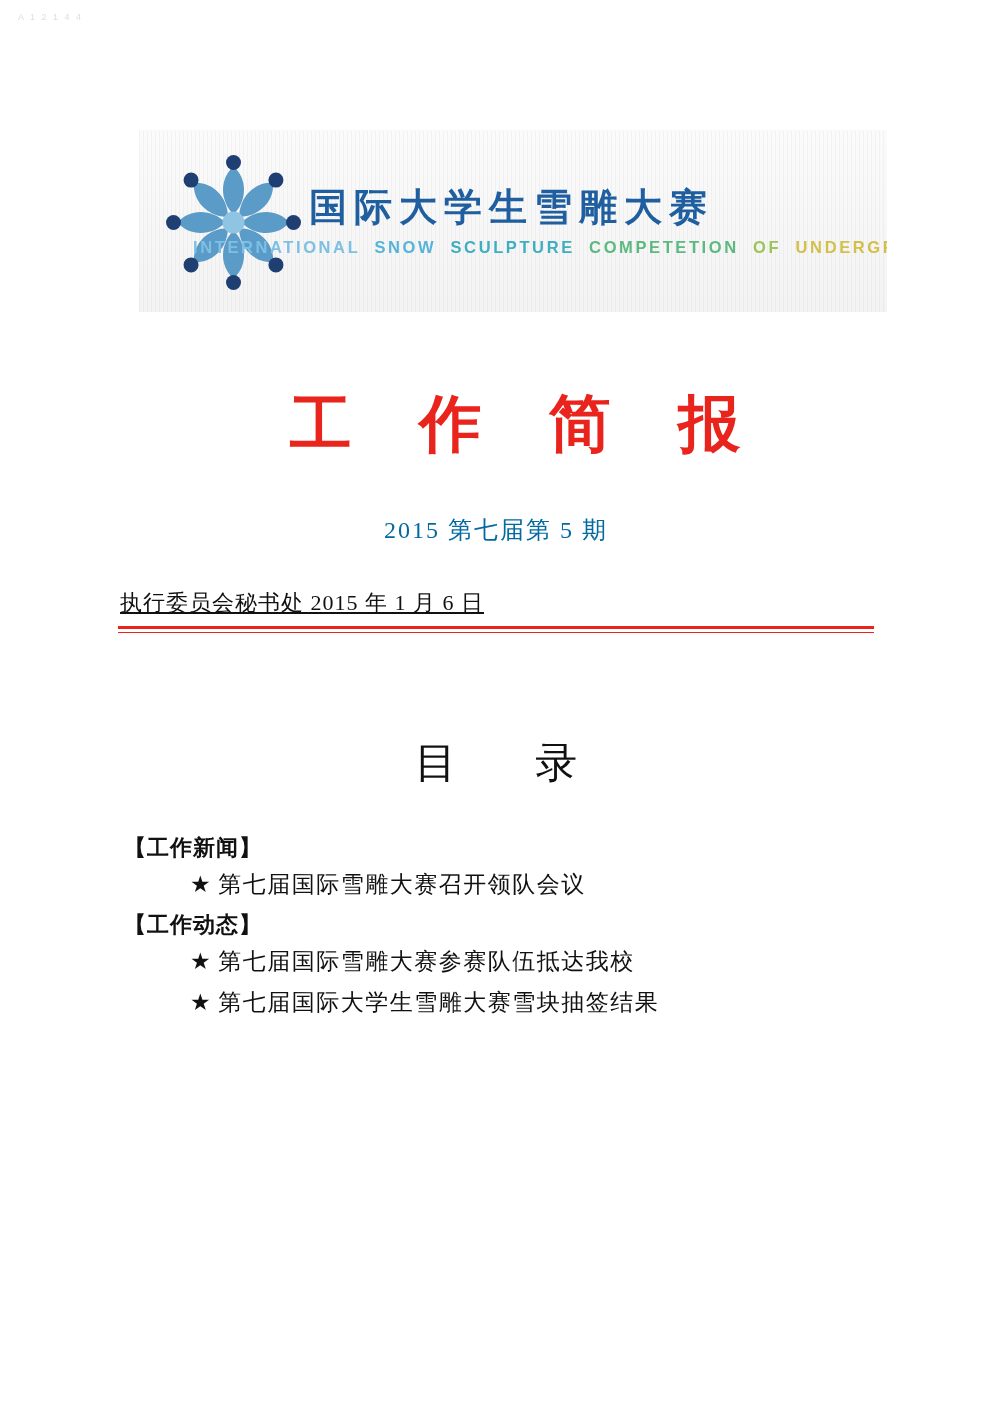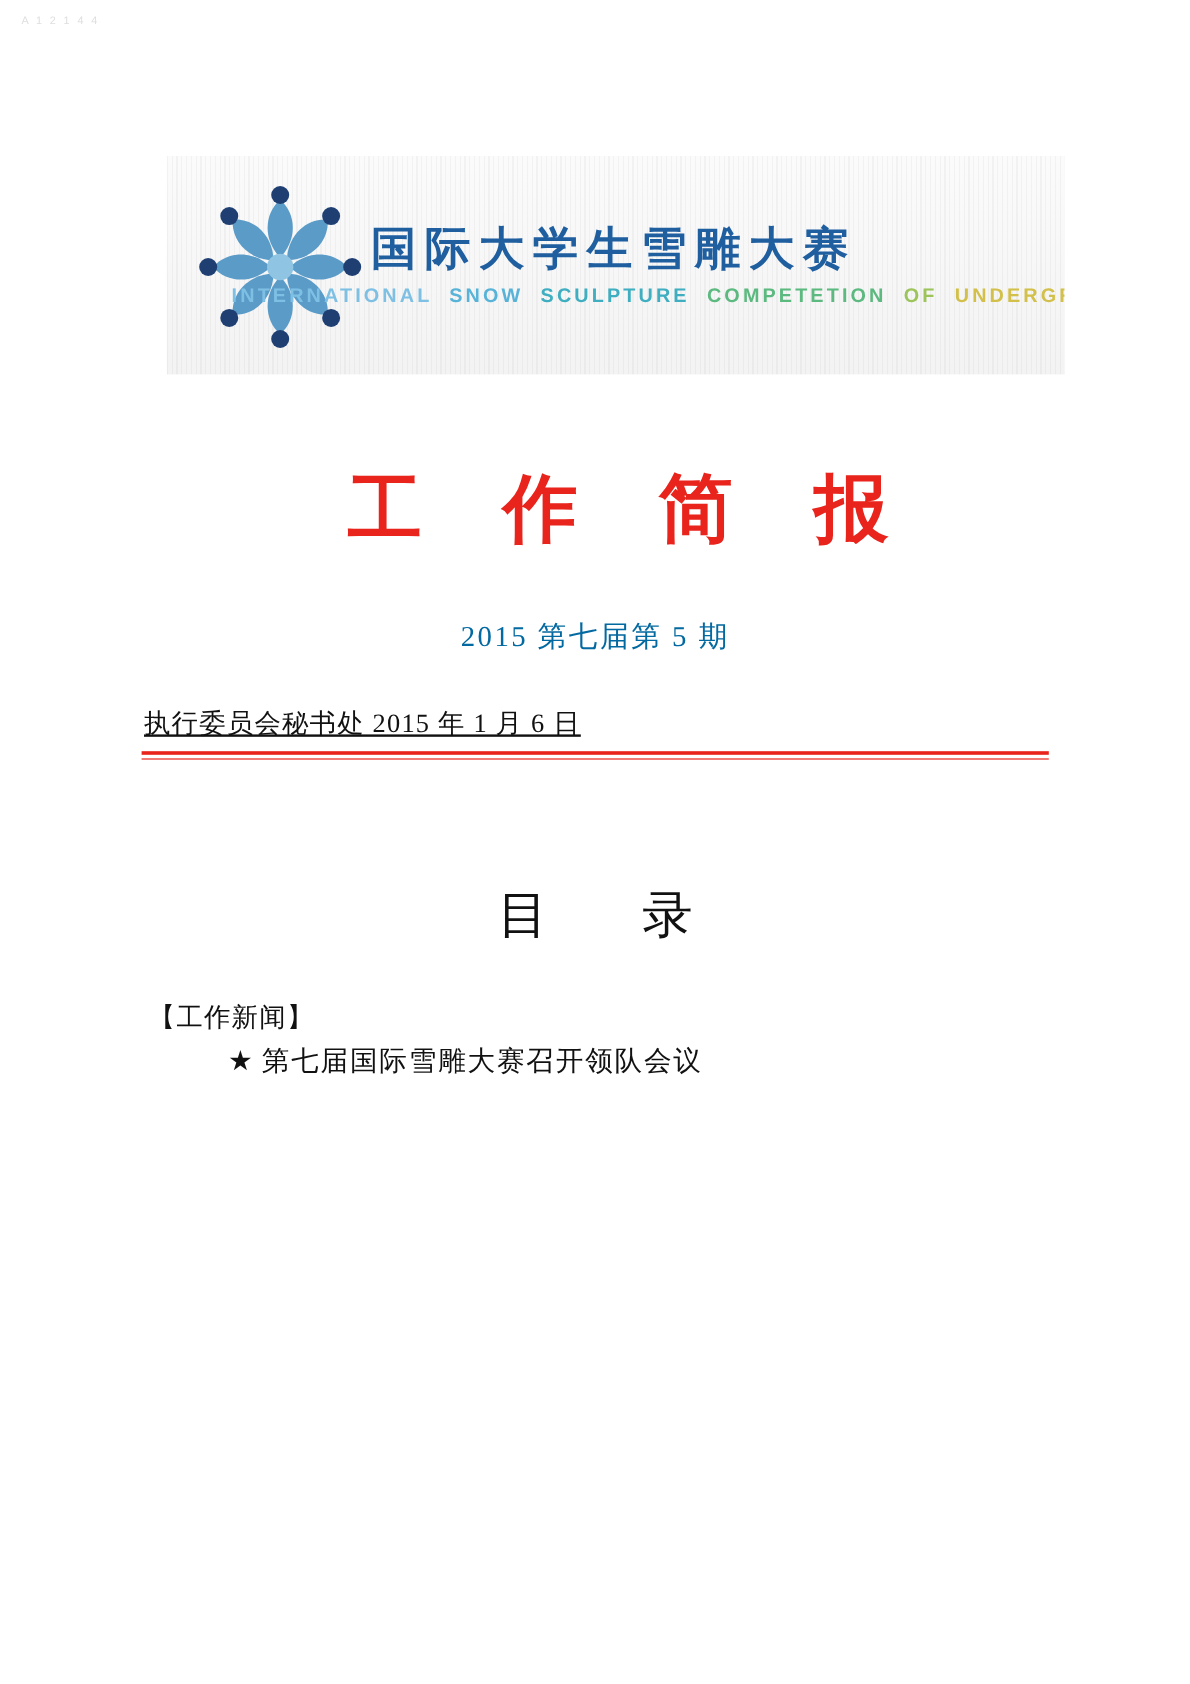--- a/index.html
+++ b/index.html
@@ -154,21 +154,21 @@
   }
 
   .toc {
     position: absolute;
     left: 124px;
     top: 833px;
     width: 760px;
   }
   .toc-section {
     font-size: 22px;
-    font-weight: normal;
+    font-weight: bold;
     color: #111;
     margin: 0 0 6px 0;
     letter-spacing: 1px;
     font-family: "Liberation Serif", serif;
   }
   .toc-item {
     font-size: 23px;
     color: #111;
     margin: 0 0 10px 66px;
     letter-spacing: 1.5px;
@@ -249,15 +249,24 @@
 
   <div class="toc-heading">目    录</div>
 
   <div class="toc">
     <div class="toc-group">
       <div class="toc-section">【工作新闻】</div>
       <div class="toc-item">
         <span class="star">★</span><span>第七届国际雪雕大赛召开领队会议</span>
       </div>
     </div>
+    <div class="toc-group">
+      <div class="toc-section">【工作动态】</div>
+      <div class="toc-item">
+        <span class="star">★</span><span>第七届国际雪雕大赛参赛队伍抵达我校</span>
+      </div>
+      <div class="toc-item">
+        <span class="star">★</span><span>第七届国际大学生雪雕大赛雪块抽签结果</span>
+      </div>
+    </div>
   </div>
 
 </div>
 
 </body></html>

